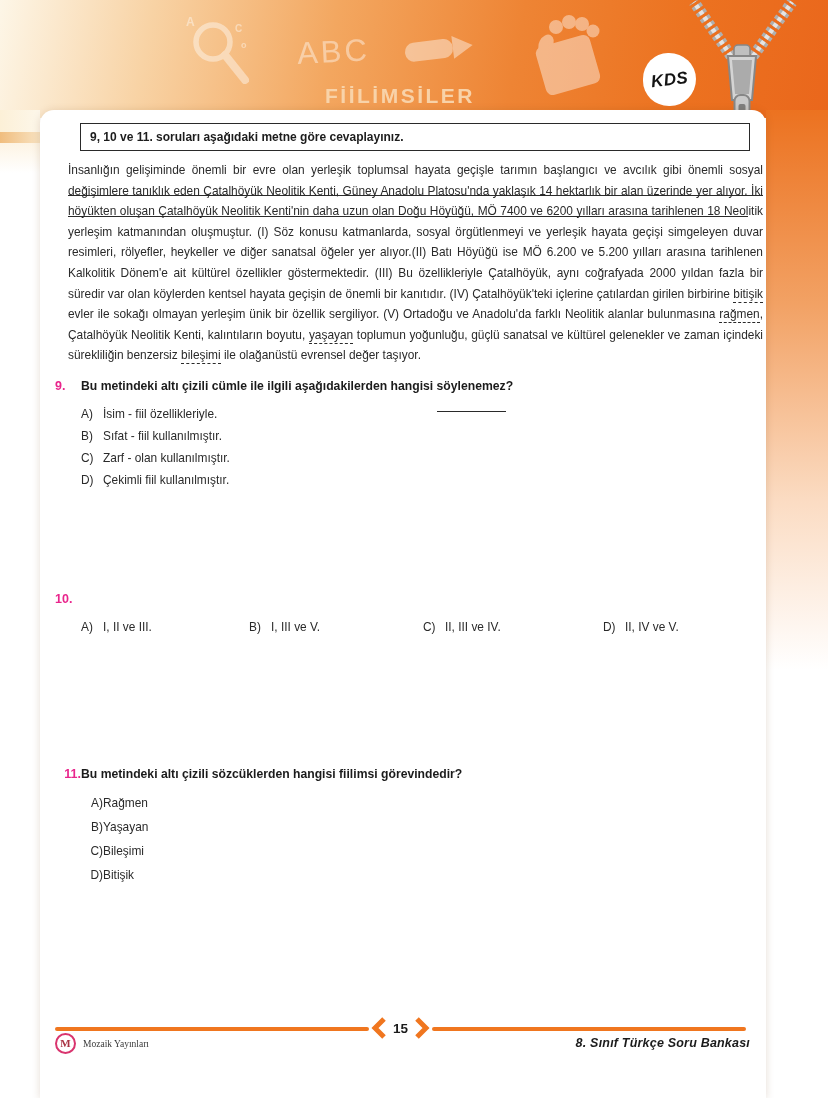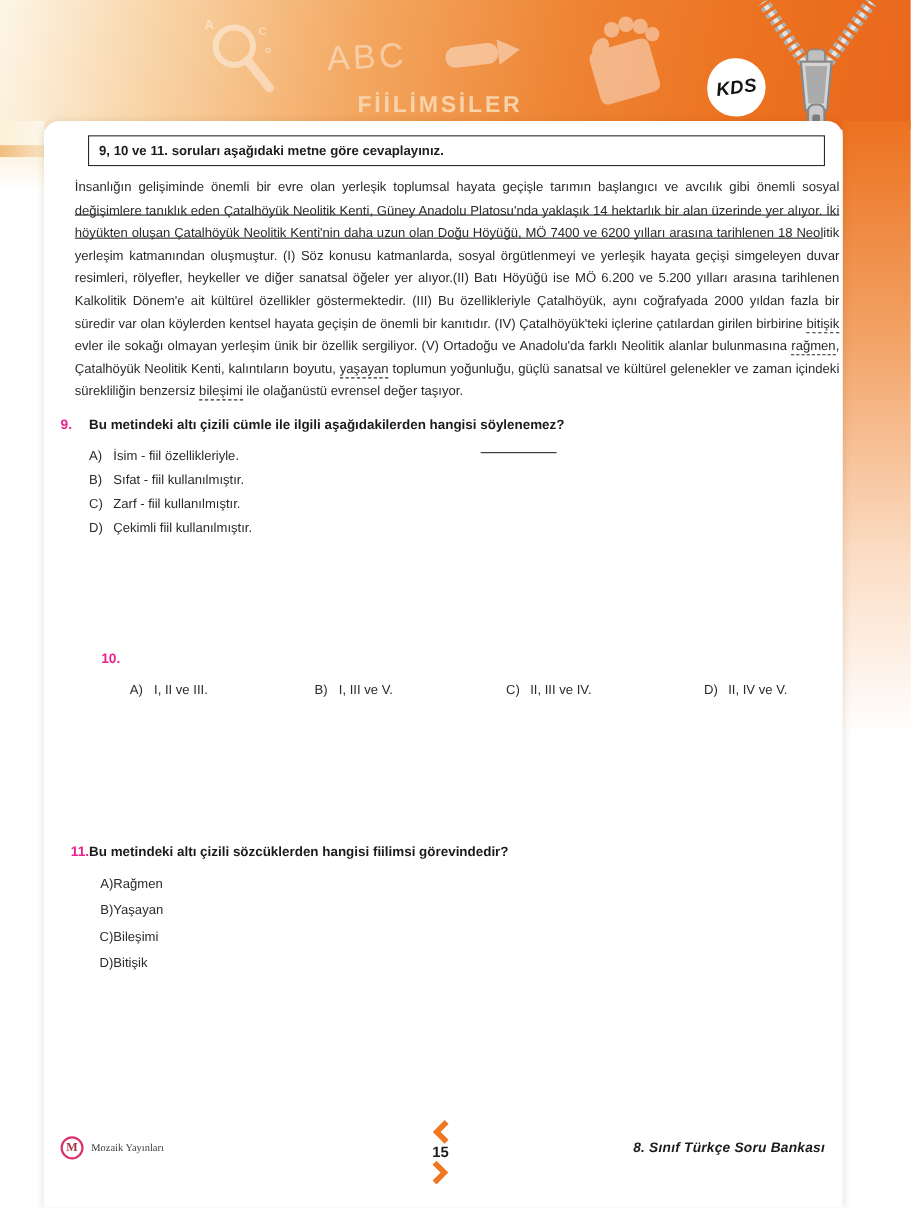--- a/index.html
+++ b/index.html
@@ -86,21 +86,21 @@
   .opt-row--tall{height:24px;}
   .opt-label{width:22px;flex:0 0 22px;}
   .options-inline{position:relative;margin:14px 0 0 26px;height:18px;}
   .options-inline .opt-inline{position:absolute;top:0;display:flex;font-size:11.9px;color:#2a2a2a;}
   .options-inline .opt-inline .opt-label{width:22px;}
   .pos-a{left:0px;} .pos-b{left:168px;} .pos-c{left:342px;} .pos-d{left:522px;}
 
   
   .page-footer{
     position:absolute;left:15px;right:20px;top:907px;height:22px;
-    display:flex;align-items:center;flex-direction:column;
+    display:flex;align-items:center;
   }
   .rule{flex:1;height:4px;background:#f0761f;border-radius:2px;margin-top:1px;}
   .page-num{
     font-size:13.5px;font-weight:bold;color:#1b1b1b;padding:0 5px;
   }
   .chev{flex:0 0 auto;display:block;margin:0 2px;}
   .publisher{
     position:absolute;left:15px;top:923px;display:flex;align-items:center;
   }
   .pub-logo{
@@ -201,30 +201,30 @@
         <div class="opt-row">
           <span class="opt-label">A)</span>
           <span class="opt-text">İsim - fiil özellikleriyle.</span>
         </div>
         <div class="opt-row">
           <span class="opt-label">B)</span>
           <span class="opt-text">Sıfat - fiil kullanılmıştır.</span>
         </div>
         <div class="opt-row">
           <span class="opt-label">C)</span>
-          <span class="opt-text">Zarf - fiil kullanılmıştır.</span>
+          <span class="opt-text">Zarf - olan kullanılmıştır.</span>
         </div>
         <div class="opt-row">
           <span class="opt-label">D)</span>
           <span class="opt-text">Çekimli fiil kullanılmıştır.</span>
         </div>
       </div>
     </section>
 
-    <section class="question" style="top:482px;margin-left:37px;">
+    <section class="question" style="top:482px;">
       <div class="q-head">
         <span class="q-num">10.</span>
       </div>
       <div class="options-inline">
         <span class="opt-inline pos-a">
           <span class="opt-label">A)</span>
           <span class="opt-text">I, II ve III.</span>
         </span>
         <span class="opt-inline pos-b">
           <span class="opt-label">B)</span>

